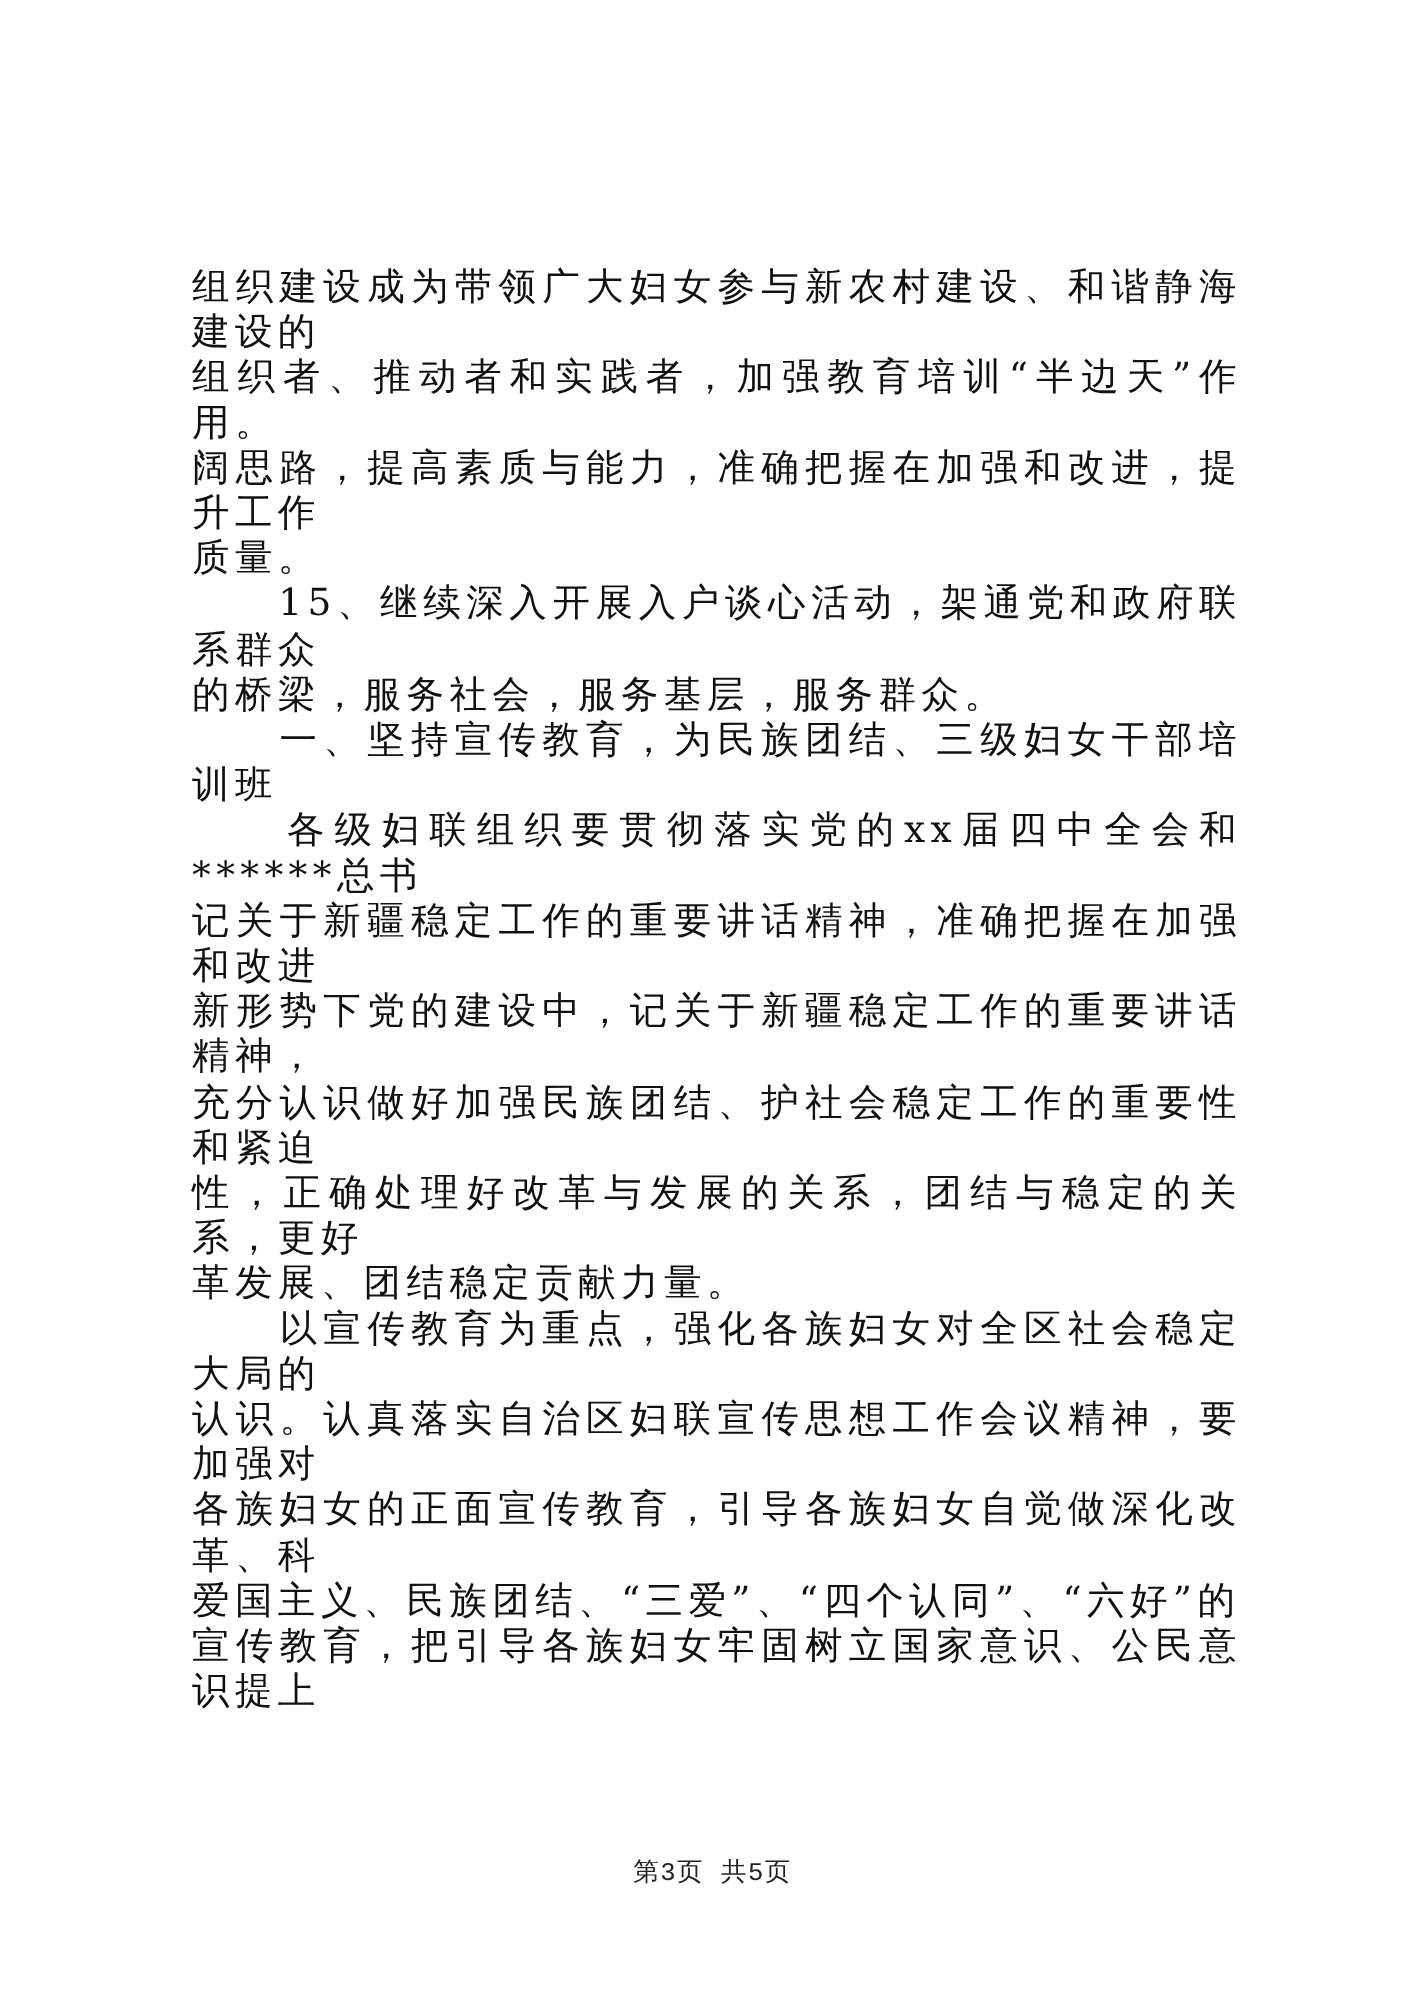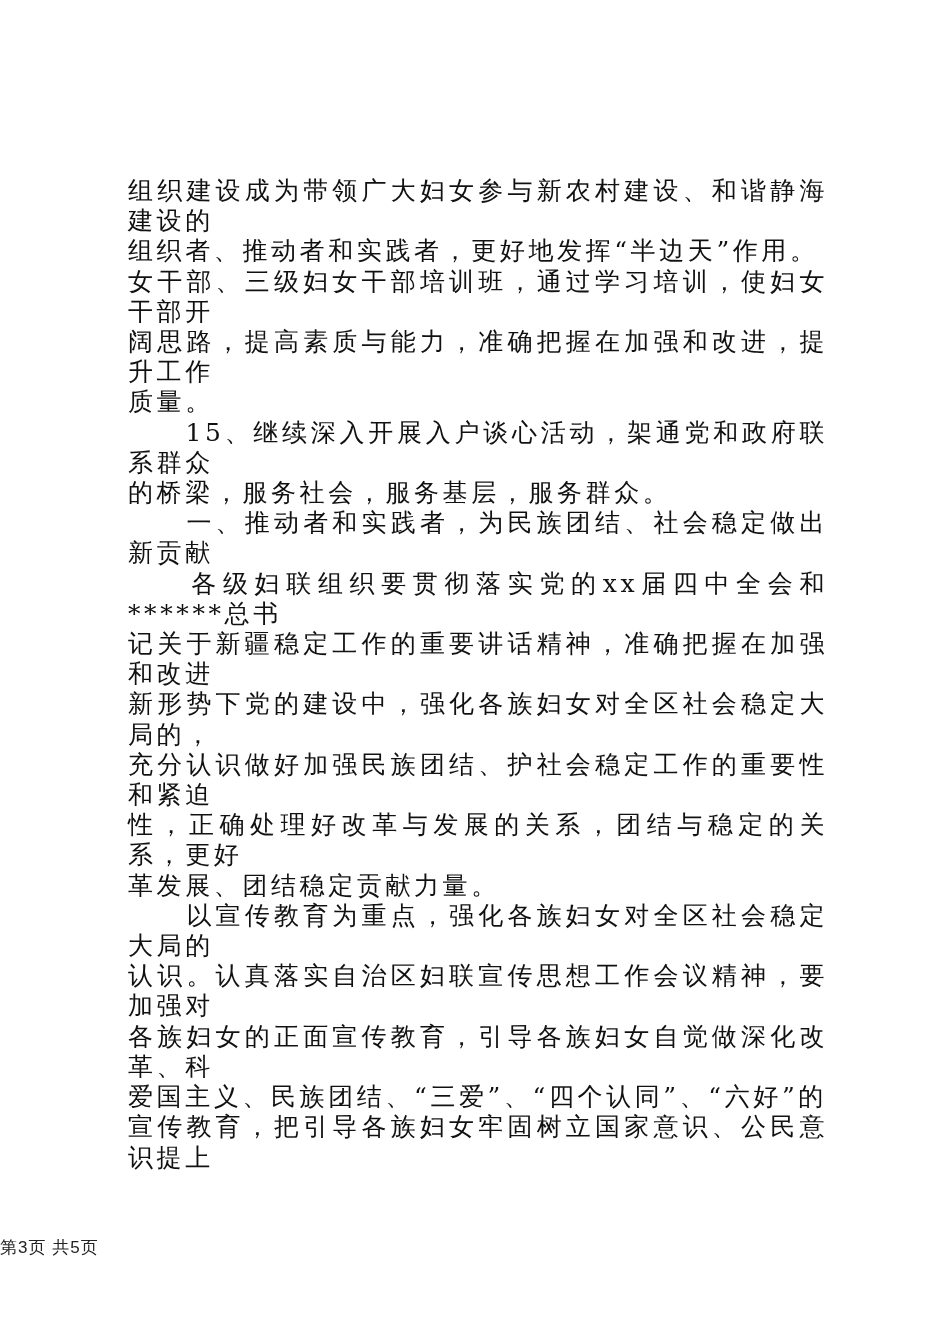--- a/index.html
+++ b/index.html
@@ -9,41 +9,40 @@
   }
   .content {
     position: absolute; left: 128px; top: 176px; width: 700px;
     font-family: "DejaVu Serif", "Liberation Serif", serif;
     font-size: 25px; line-height: 30.2px; color: #111;
     letter-spacing: 3.6px;
   }
   .p { margin: 0; text-indent: 58px; text-align: justify; text-align-last: left; }
   .p.noindent { text-indent: 0; }
   .footer {
-    position: absolute; left: 0; width: 950px; top: 1236px; 
-    font-family: Liberation Sans, sans-serif;
+    position: absolute; left: 0; width: 950px; top: 1236px; text-align: center;
+    font-family: Liberation Mono, monospace;
     font-size: 17px; color: #222; letter-spacing: 1px;
   }
 </style>
 </head>
 <body>
 
 <div class="page">
   <div class="content">
     <div class="p noindent">组织建设成为带领广大妇女参与新农村建设、和谐静海建设的</div>
-    <div class="p noindent">组织者、推动者和实践者，更好地发挥“半边天”作用。</div>
-    <div class="p noindent">女干部、三级妇女干部培训班，通过学习培训，使妇女干部开</div>
+    <div class="p noindent">组织者、推动者和实践者，加强教育培训“半边天”作用。</div>
     <div class="p noindent">阔思路，提高素质与能力，准确把握在加强和改进，提升工作</div>
     <div class="p noindent">质量。</div>
     <div class="p noindent">　　15、继续深入开展入户谈心活动，架通党和政府联系群众</div>
     <div class="p noindent">的桥梁，服务社会，服务基层，服务群众。</div>
-    <div class="p noindent">　　一、推动者和实践者，为民族团结、社会稳定做出新贡献</div>
+    <div class="p noindent">　　一、坚持宣传教育，为民族团结、三级妇女干部培训班</div>
     <div class="p noindent">　　各级妇联组织要贯彻落实党的xx届四中全会和******总书</div>
     <div class="p noindent">记关于新疆稳定工作的重要讲话精神，准确把握在加强和改进</div>
-    <div class="p noindent">新形势下党的建设中，强化各族妇女对全区社会稳定大局的，</div>
+    <div class="p noindent">新形势下党的建设中，记关于新疆稳定工作的重要讲话精神，</div>
     <div class="p noindent">充分认识做好加强民族团结、护社会稳定工作的重要性和紧迫</div>
     <div class="p noindent">性，正确处理好改革与发展的关系，团结与稳定的关系，更好</div>
     <div class="p noindent">革发展、团结稳定贡献力量。</div>
     <div class="p noindent">　　以宣传教育为重点，强化各族妇女对全区社会稳定大局的</div>
     <div class="p noindent">认识。认真落实自治区妇联宣传思想工作会议精神，要加强对</div>
     <div class="p noindent">各族妇女的正面宣传教育，引导各族妇女自觉做深化改革、科</div>
     <div class="p noindent">爱国主义、民族团结、“三爱”、“四个认同”、“六好”的</div>
     <div class="p noindent">宣传教育，把引导各族妇女牢固树立国家意识、公民意识提上</div>
 
   </div>

